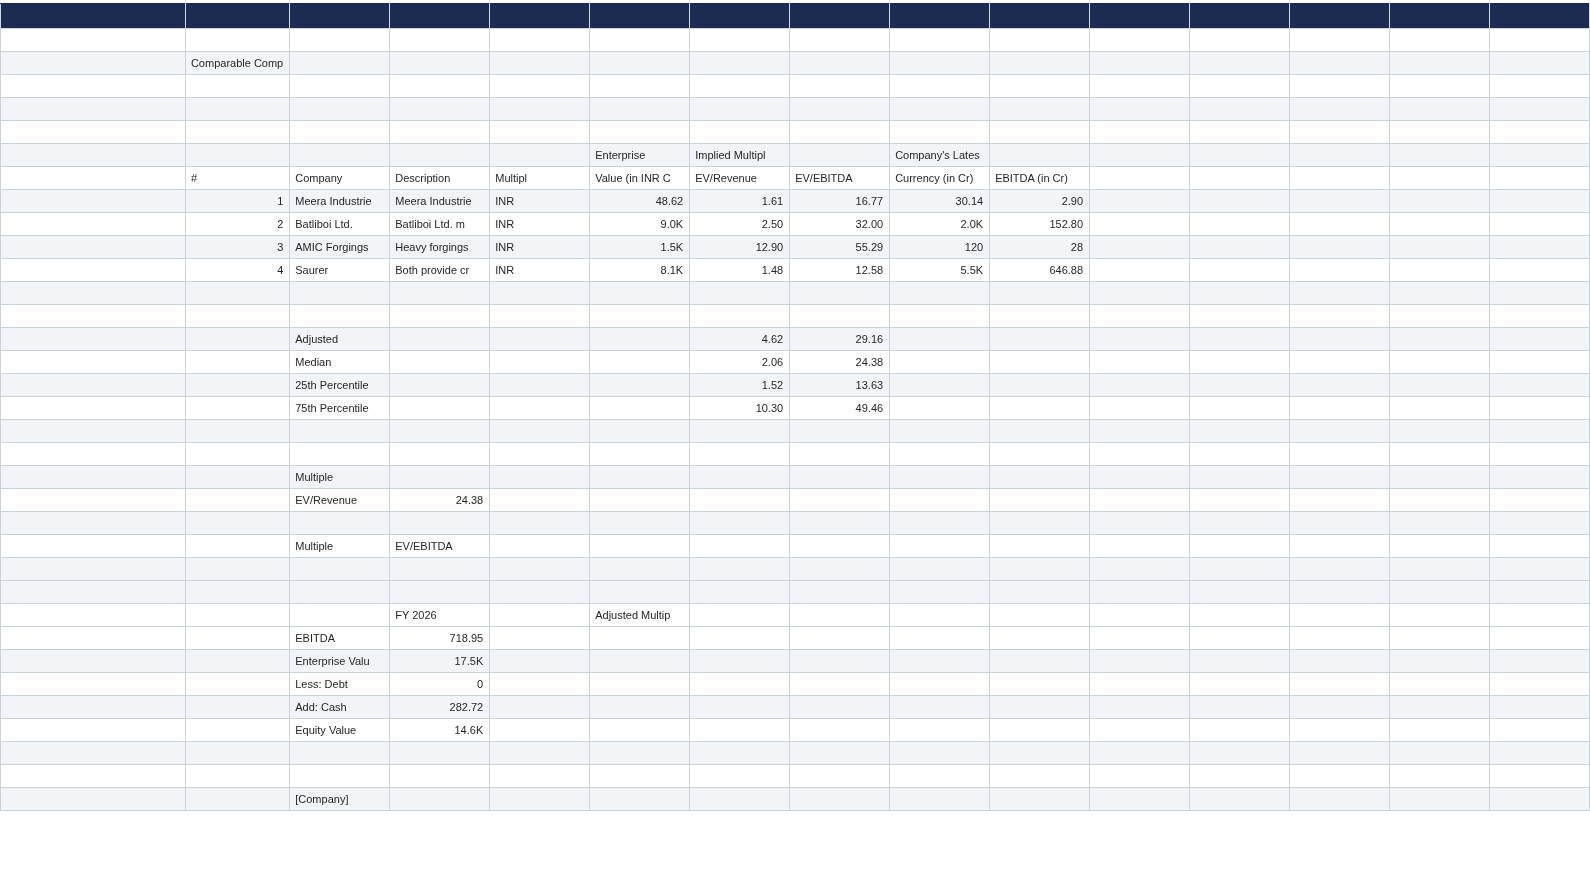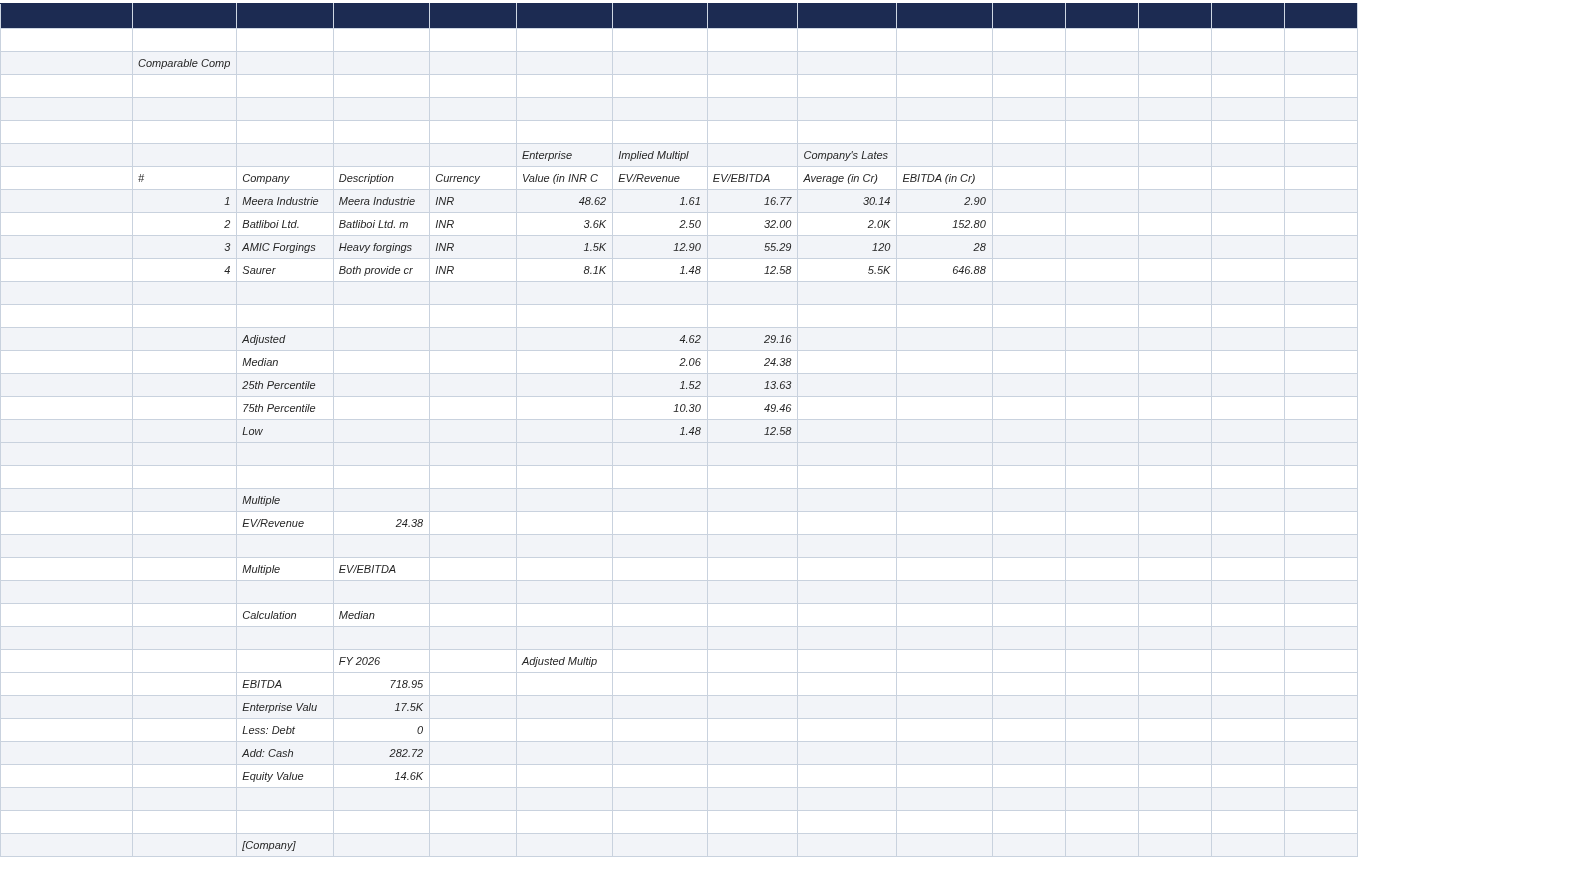--- a/index.html
+++ b/index.html
@@ -1,22 +1,21 @@
 <!DOCTYPE html>
 <html style="--band: #1c2b52; --stripe: #f2f4f8; --grid: #c9d2de; --text: #262626; --bg: #ffffff;"><head>
 <meta charset="utf-8">
 <style>
   html,body{margin:0;padding:0;background:#ffffff;}
   .sheet{
     position:relative;
-    width:1358px;height:890px;
+    width:1590px;height:890px;
     background:var(--bg,#ffffff);
     font-family:"Liberation Sans","DejaVu Sans",sans-serif;
     overflow:hidden;
-    font-style:italic;
   }
   table.grid{
     border-collapse:collapse;
     table-layout:fixed;
     position:absolute;left:0;top:3px;
   }
   .grid td{
     height:22px;
     border:1px solid var(--grid,#c9d2de);
     font-size:11px;
@@ -177,25 +176,25 @@
           <td></td>
           <td></td>
           <td></td>
           <td></td>
         </tr>
         <tr>
           <td></td>
           <td>#</td>
           <td>Company</td>
           <td>Description</td>
-          <td>Currency</td>
+          <td>Multipl</td>
           <td>Value (in INR C</td>
           <td>EV/Revenue</td>
           <td>EV/EBITDA</td>
-          <td>Average (in Cr)</td>
+          <td>Currency (in Cr)</td>
           <td>EBITDA (in Cr)</td>
           <td></td>
           <td></td>
           <td></td>
           <td></td>
           <td></td>
         </tr>
         <tr class="stripe">
           <td></td>
           <td class="right">1</td>
@@ -212,21 +211,21 @@
           <td></td>
           <td></td>
           <td></td>
         </tr>
         <tr>
           <td></td>
           <td class="right">2</td>
           <td>Batliboi Ltd.</td>
           <td>Batliboi Ltd. m</td>
           <td>INR</td>
-          <td class="right">3.6K</td>
+          <td class="right">9.0K</td>
           <td class="right">2.50</td>
           <td class="right">32.00</td>
           <td class="right">2.0K</td>
           <td class="right">152.80</td>
           <td></td>
           <td></td>
           <td></td>
           <td></td>
           <td></td>
         </tr>
@@ -362,37 +361,20 @@
           <td></td>
           <td></td>
           <td></td>
           <td></td>
           <td></td>
           <td></td>
         </tr>
         <tr class="stripe">
           <td></td>
           <td></td>
-          <td>Low</td>
-          <td></td>
-          <td></td>
-          <td></td>
-          <td class="right">1.48</td>
-          <td class="right">12.58</td>
-          <td></td>
-          <td></td>
-          <td></td>
-          <td></td>
-          <td></td>
-          <td></td>
-          <td></td>
-        </tr>
-        <tr class="stripe">
-          <td></td>
-          <td></td>
           <td></td>
           <td></td>
           <td></td>
           <td></td>
           <td></td>
           <td></td>
           <td></td>
           <td></td>
           <td></td>
           <td></td>
@@ -483,37 +465,20 @@
           <td></td>
           <td></td>
           <td></td>
           <td></td>
         </tr>
         <tr class="stripe">
           <td></td>
           <td></td>
           <td></td>
           <td></td>
-          <td></td>
-          <td></td>
-          <td></td>
-          <td></td>
-          <td></td>
-          <td></td>
-          <td></td>
-          <td></td>
-          <td></td>
-          <td></td>
-          <td></td>
-        </tr>
-        <tr>
-          <td></td>
-          <td></td>
-          <td>Calculation</td>
-          <td>Median</td>
           <td></td>
           <td></td>
           <td></td>
           <td></td>
           <td></td>
           <td></td>
           <td></td>
           <td></td>
           <td></td>
           <td></td>

